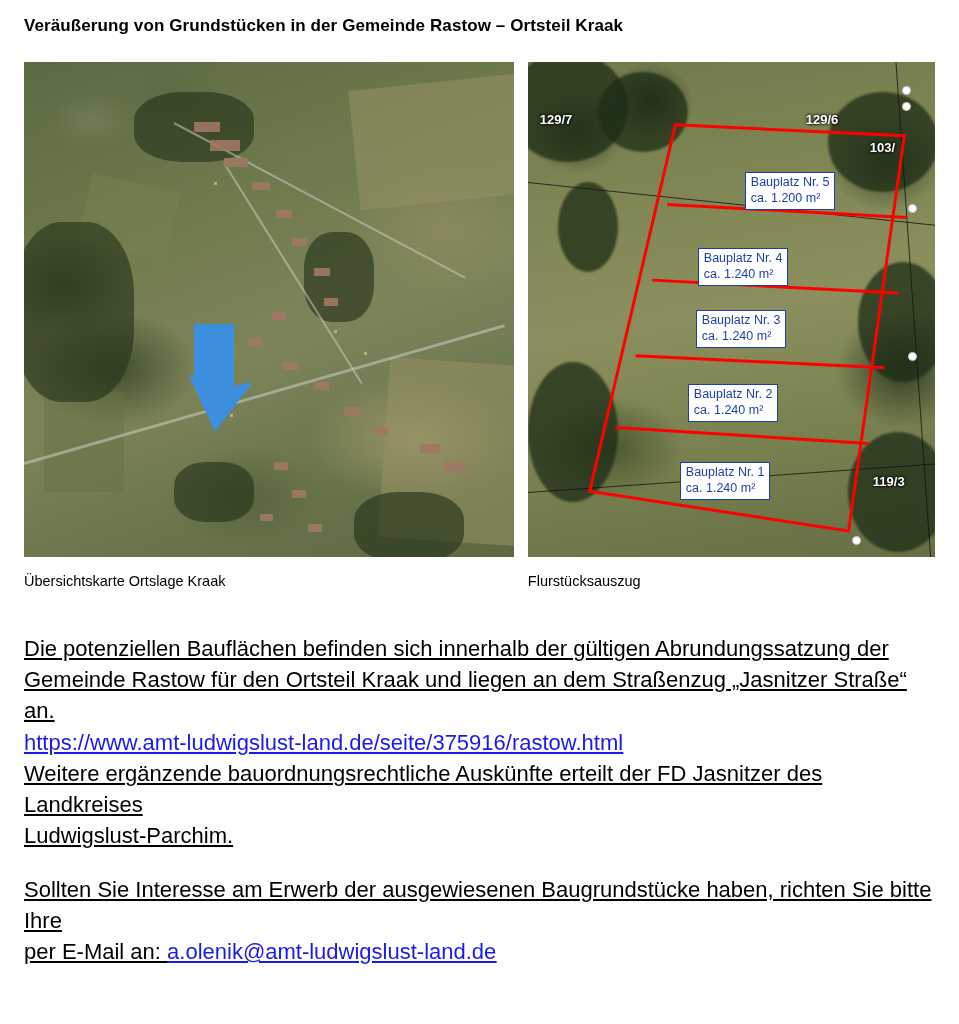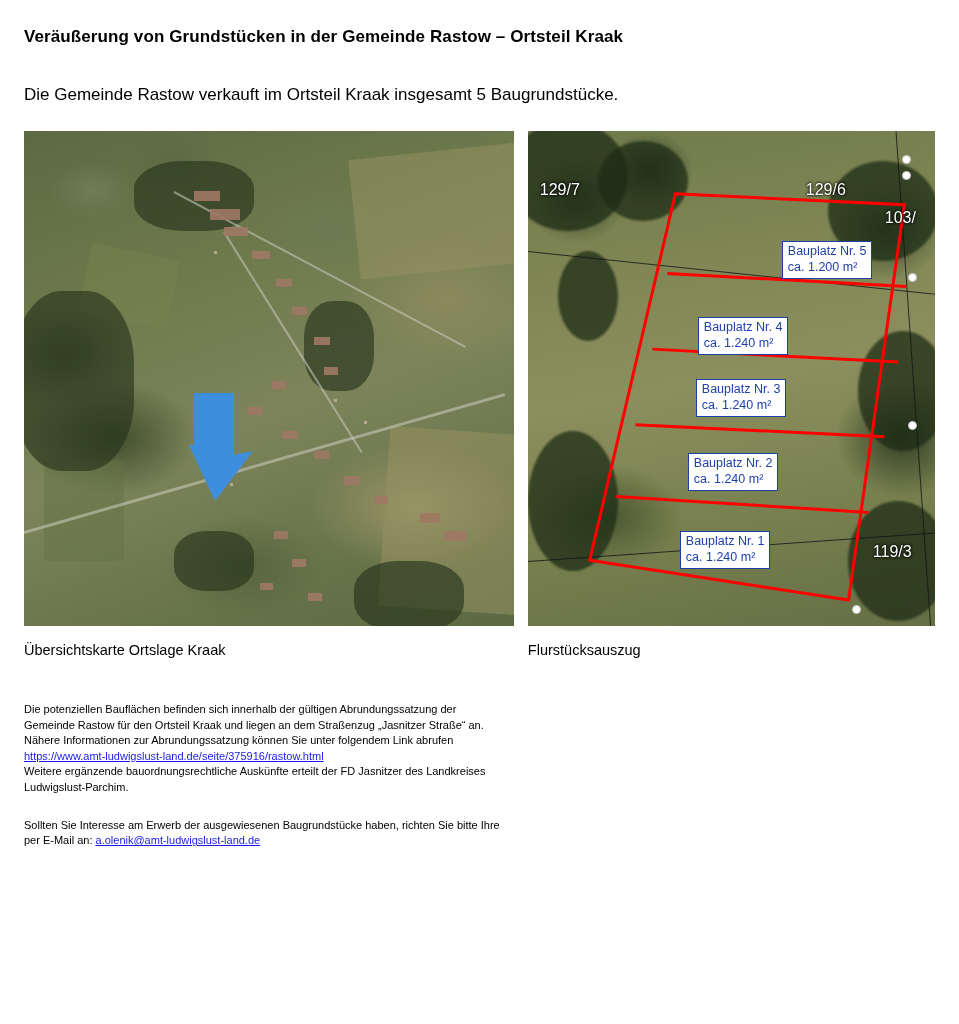--- a/index.html
+++ b/index.html
@@ -10,21 +10,21 @@
   }
   body {
     width: 959px;
     height: 1024px;
     font-family: "Liberation Sans", sans-serif;
     color: #000000;
     position: relative;
     overflow: hidden;
   }
   .page {
-    padding: 19px 24px 0 24px;
+    padding: 8px 24px 0 24px;
   }
   h1.doc-title {
     font-size: 17px;
     font-weight: bold;
     margin: 8px 0 0 0;
     letter-spacing: 0.1px;
   }
   .intro {
     font-size: 17px;
     margin-top: 38px;
@@ -117,22 +117,22 @@
   }
   .parcel .thinline {
     position: absolute;
     background: rgba(20,20,20,0.8);
     height: 1px;
     transform-origin: left center;
   }
   .parcel-label {
     position: absolute;
     color: #ffffff;
-    font-size: 16px;
-    font-weight: normal;
+    font-size: 13px;
+    font-weight: bold;
     text-shadow: 0 0 3px #000, 0 0 3px #000;
     white-space: nowrap;
   }
   .plot-box {
     position: absolute;
     background: #ffffff;
     border: 1px solid #1d3faa;
     color: #1d3faa;
     font-size: 12.5px;
     line-height: 1.25;
@@ -143,38 +143,38 @@
     position: absolute;
     width: 9px; height: 9px;
     border-radius: 50%;
     background: #ffffff;
     border: 1px solid #c8c8c8;
   }
 
   
   .body-text {
     margin-top: 44px;
-    font-size: 11px;
+    font-size: 22px;
     line-height: 1.42;
+    text-decoration: underline;
   }
   .body-text p { margin: 0; }
   .body-text .gap { margin-top: 22px; }
   a.link {
     color: #1a1aee;
     text-decoration: underline;
   }
 </style>
 </head>
 <body>
 
 <div class="page">
 
   <h1 class="doc-title">Veräußerung von Grundstücken in der Gemeinde Rastow – Ortsteil Kraak</h1>
 
-  <p class="intro">Die Gemeinde Rastow verkauft im Ortsteil Kraak insgesamt 5 Baugrundstücke.</p>
 
   <div class="figures">
 
     <div class="figure fig-left">
       <div class="fig-image">
         <div class="aerial">
 
           <div class="field" style="left:330px;top:20px;width:170px;height:120px;transform:rotate(-6deg);"></div>
           <div class="field" style="left:360px;top:300px;width:150px;height:180px;transform:rotate(4deg);"></div>
           <div class="field" style="left:60px;top:120px;width:90px;height:70px;transform:rotate(12deg);background:rgba(120,130,80,0.5);"></div>
@@ -247,24 +247,24 @@
           </svg>
 
           <div class="marker" style="left:374px;top:24px;"></div>
           <div class="marker" style="left:374px;top:40px;"></div>
           <div class="marker" style="left:380px;top:142px;"></div>
           <div class="marker" style="left:380px;top:290px;"></div>
           <div class="marker" style="left:324px;top:474px;"></div>
 
           <div class="parcel-label" style="left:12px;top:50px;">129/7</div>
           <div class="parcel-label" style="left:278px;top:50px;">129/6</div>
-          <div class="parcel-label" style="left:357px;top:78px;text-align:center;">103/</div>
+          <div class="parcel-label" style="left:342px;top:78px;text-align:center;">103/</div>
           <div class="parcel-label" style="left:345px;top:412px;">119/3</div>
 
-          <div class="plot-box" style="left:217px;top:110px;margin-left:37px;">
+          <div class="plot-box" style="left:217px;top:110px;">
             <div>Bauplatz Nr. 5</div>
             <div>ca. 1.200 m²</div>
           </div>
           <div class="plot-box" style="left:170px;top:186px;">
             <div>Bauplatz Nr. 4</div>
             <div>ca. 1.240 m²</div>
           </div>
           <div class="plot-box" style="left:168px;top:248px;">
             <div>Bauplatz Nr. 3</div>
             <div>ca. 1.240 m²</div>
@@ -280,21 +280,20 @@
         </div>
       </div>
       <div class="fig-caption">Flurstücksauszug</div>
     </div>
 
   </div>
 
   <div class="body-text">
     <p>Die potenziellen Bauflächen befinden sich innerhalb der gültigen Abrundungssatzung der</p>
     <p>Gemeinde Rastow für den Ortsteil Kraak und liegen an dem Straßenzug „Jasnitzer Straße“ an.</p>
-    <p>Nähere Informationen zur Abrundungssatzung können Sie unter folgendem Link abrufen</p>
     <p><a class="link" href="#">https://www.amt-ludwigslust-land.de/seite/375916/rastow.html</a></p>
     <p>Weitere ergänzende bauordnungsrechtliche Auskünfte erteilt der FD Jasnitzer des Landkreises</p>
     <p>Ludwigslust-Parchim.</p>
 
 
     <p class="gap">Sollten Sie Interesse am Erwerb der ausgewiesenen Baugrundstücke haben, richten Sie bitte Ihre</p>
     <p>
       <span>per E-Mail an: </span><a class="link" href="#">a.olenik@amt-ludwigslust-land.de</a>
     </p>
   </div>

